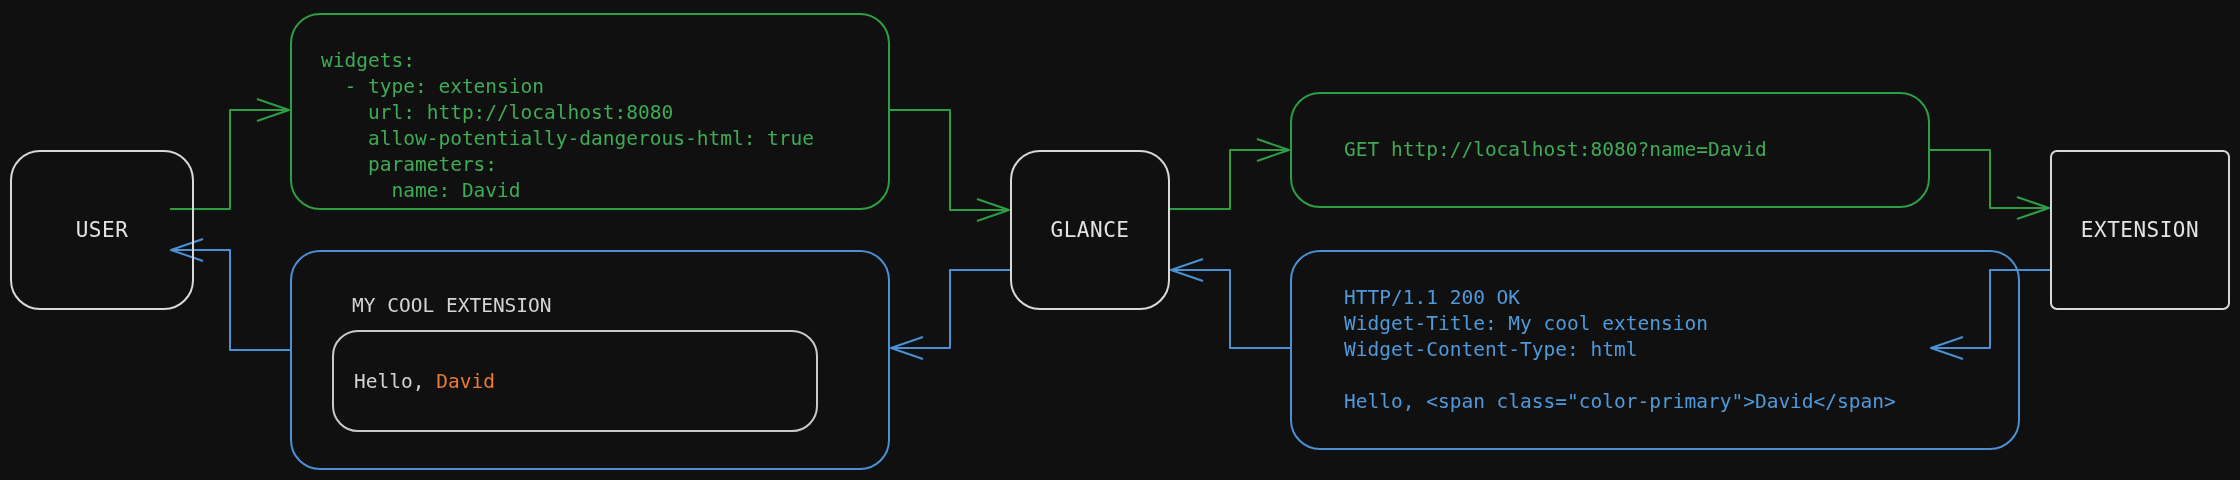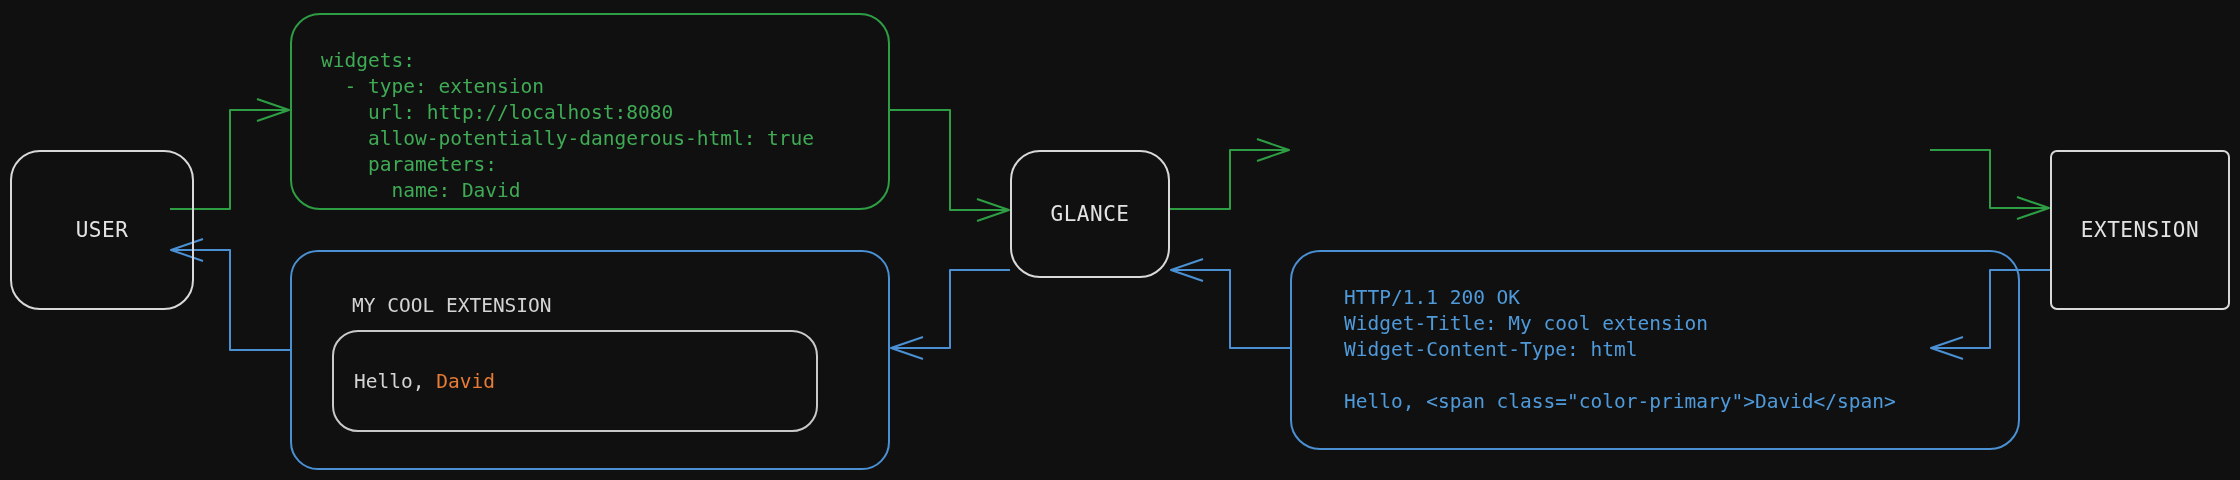--- a/index.html
+++ b/index.html
@@ -82,46 +82,49 @@
     <path class="c-blue" d="M2050 270 L1990 270 L1990 348 L1931 348 M1963 337 L1931 348 L1963 359"></path>
     <path class="c-blue" d="M1290 348 L1230 348 L1230 270 L1171 270 M1203 259 L1171 270 L1203 281"></path>
     <path class="c-blue" d="M1010 270 L950 270 L950 348 L891 348 M923 337 L891 348 L923 359"></path>
     <path class="c-blue" d="M290 350 L230 350 L230 250 L171 250 M203 239 L171 250 L203 261"></path>
   </svg>
 
   <div class="node" style="left:10px;top:150px;width:184px;height:160px;">
     <span>USER</span>
   </div>
 
-  <div class="node" style="left:1010px;top:150px;width:160px;height:128px;">
+  <div class="node" style="left:1010px;top:150px;width:160px;height:160px;">
     <span>GLANCE</span>
   </div>
 
   <div class="node" style="left:2050px;top:150px;width:180px;height:160px;border-radius:7px;">
     <span>EXTENSION</span>
   </div>
 
   <div class="bigbox green config-box" style="left:290px;top:13px;width:600px;height:197px;">
     <pre class="codeblock green-text">widgets:
   - type: extension
     url: http://localhost:8080
     allow-potentially-dangerous-html: true
     parameters:
       name: David</pre>
   </div>
 
+  <div class="bigbox green get-box" style="left:1290px;top:92px;width:640px;height:116px;">
+    <span class="codeblock green-text">GET http://localhost:8080?name=David</span>
+  </div>
 
   <div class="bigbox blue resp-box" style="left:1290px;top:250px;width:730px;height:200px;">
     <pre class="codeblock blue-text">HTTP/1.1 200 OK
 Widget-Title: My cool extension
 Widget-Content-Type: html
 
 Hello, &lt;span class="color-primary"&gt;David&lt;/span&gt;</pre>
   </div>
 
-  <div class="bigbox blue" style="left:290px;top:250px;width:600px;height:220px;border-radius:28px;">
+  <div class="bigbox blue" style="left:290px;top:250px;width:600px;height:220px;">
     <div class="widget-title">MY COOL EXTENSION</div>
     <div class="inner-box">
       <span>Hello, </span><span class="name-accent">David</span>
     </div>
   </div>
 
 </div>
 
 </body></html>

